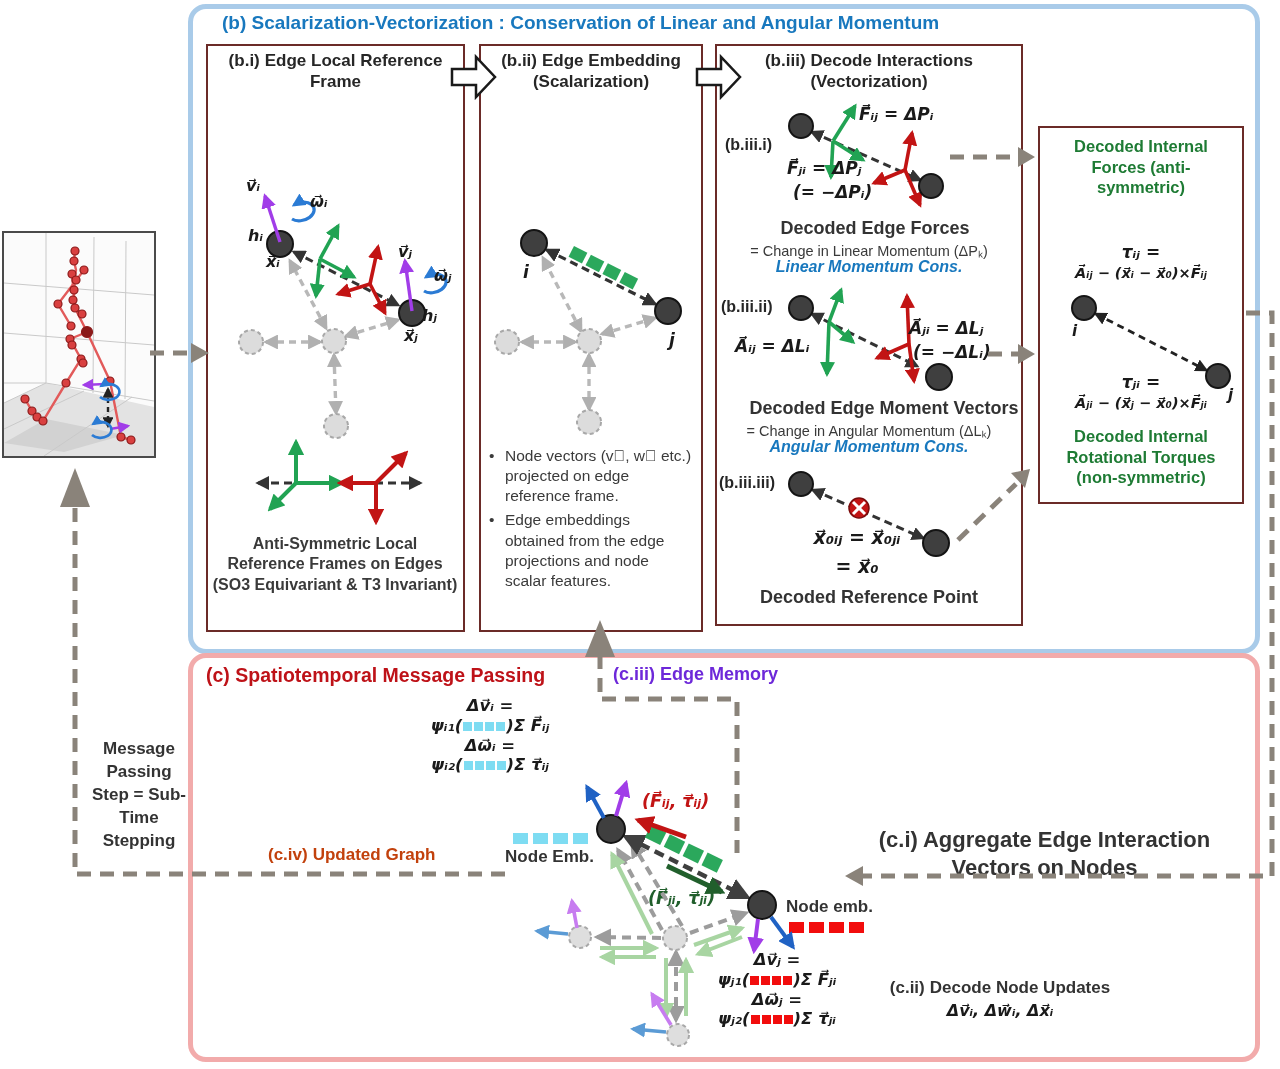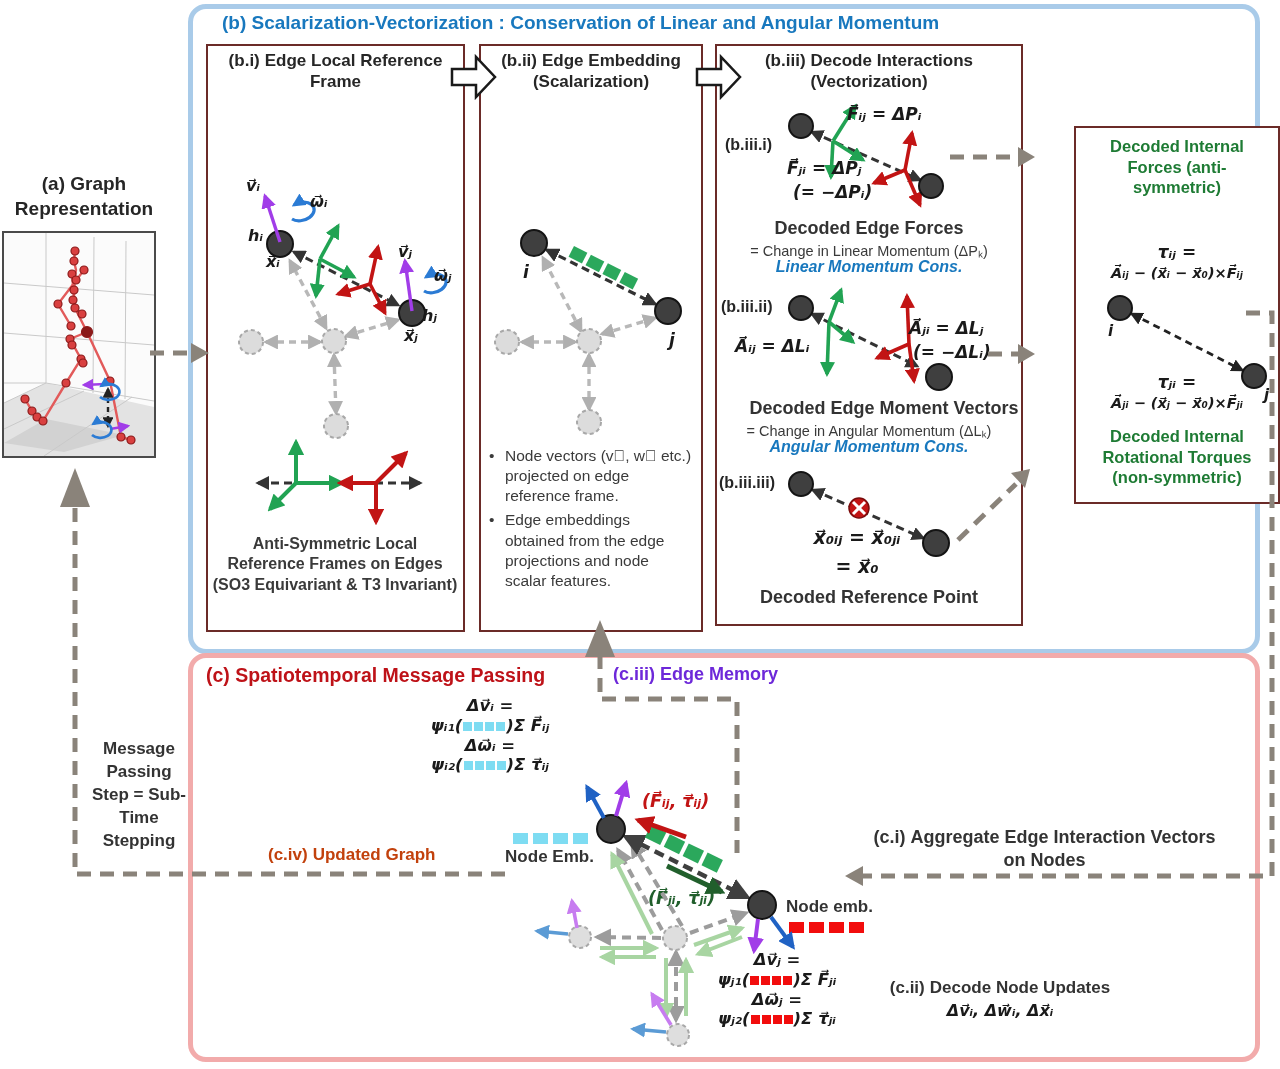--- a/index.html
+++ b/index.html
@@ -29,21 +29,20 @@
 <body>
 
 <div id="canvas">
 
   <div class="bigbox" style="left:188px;top:4px;width:1062px;height:640px;border:5px solid #A9CBE9;"></div>
   <div class="abs blue" style="left:222px;top:12px;width:1000px;font-size:19px;font-weight:bold;">(b) Scalarization-Vectorization : Conservation of Linear and Angular Momentum</div>
 
   <div class="bigbox" style="left:188px;top:653px;width:1062px;height:399px;border:5px solid #F2ABAB;"></div>
   <div class="abs dred" style="left:206px;top:664px;width:500px;font-size:19.5px;font-weight:bold;">(c) Spatiotemporal Message Passing</div>
 
-  <div class="abs ctr" style="left:0px;top:172px;width:168px;font-size:19px;font-weight:bold;color:#262626;line-height:1.3;">(a) Graph Representation</div>
 
   <div class="abs" style="left:2px;top:231px;width:150px;height:223px;border:2px solid #4a4a4a;background:#FBFBFB;">
     <svg width="150" height="223" viewBox="0 0 150 223">
       <defs>
         <marker id="a-p" viewBox="0 0 10 10" refX="8" refY="5" markerWidth="4.5" markerHeight="4.5" orient="auto-start-reverse">
             <path d="M0,0L10,5L0,10z" fill="#A13DE8"></path>
           </marker>
         <marker id="a-k" viewBox="0 0 10 10" refX="8" refY="5" markerWidth="4.5" markerHeight="4.5" orient="auto-start-reverse">
             <path d="M0,0L10,5L0,10z" fill="#222"></path>
           </marker>
@@ -277,42 +276,42 @@
       <circle cx="84" cy="438" r="12" fill="#3F3F3F" stroke="#141414" stroke-width="2"></circle>
       <circle cx="219" cy="497" r="13" fill="#3F3F3F" stroke="#141414" stroke-width="2"></circle>
       <g>
         <circle cx="142" cy="462" r="10" fill="#C21414" stroke="#7A0A0A" stroke-width="1.5"></circle>
         <line x1="136" y1="456" x2="148" y2="468" stroke="#fff" stroke-width="3"></line>
         <line x1="148" y1="456" x2="136" y2="468" stroke="#fff" stroke-width="3"></line>
       </g>
     </svg>
 
     <div class="abs tag" style="left:8px;top:62px;font-size:16px;color:#262626;margin-top:28px;">(b.iii.i)</div>
-    <div class="abs math" style="left:130px;top:58px;font-size:17px;">F⃗ᵢⱼ = ΔPᵢ</div>
+    <div class="abs math" style="left:142px;top:58px;font-size:17px;">F⃗ᵢⱼ = ΔPᵢ</div>
     <div class="abs math" style="left:70px;top:112px;font-size:17px;">F⃗ⱼᵢ = ΔPⱼ</div>
     <div class="abs math" style="left:76px;top:136px;font-size:17px;">(= −ΔPᵢ)</div>
-    <div class="abs ctr cap" style="left:0;top:172px;width:100%;font-size:18px;">Decoded Edge Forces</div>
+    <div class="abs ctr cap" style="left:0;top:172px;width:100%;font-size:18px;padding-left:6px;">Decoded Edge Forces</div>
     <div class="abs ctr" style="left:0;top:194px;width:100%;font-size:14.5px;color:#3a3a3a;">= Change in Linear Momentum (ΔPₖ)</div>
     <div class="abs ctr blue" style="left:0;top:212px;width:100%;font-size:16px;font-weight:bold;font-style:italic;">Linear Momentum Cons.</div>
 
     <div class="abs tag" style="left:4px;top:252px;font-size:16px;color:#262626;">(b.iii.ii)</div>
     <div class="abs math" style="left:18px;top:290px;font-size:17px;">A⃗ᵢⱼ = ΔLᵢ</div>
     <div class="abs math" style="left:192px;top:272px;font-size:17px;">A⃗ⱼᵢ = ΔLⱼ</div>
     <div class="abs math" style="left:196px;top:296px;font-size:17px;">(= −ΔLᵢ)</div>
     <div class="abs ctr cap" style="left:0;top:352px;width:100%;font-size:18px;padding-left:15px;">Decoded Edge Moment Vectors</div>
     <div class="abs ctr" style="left:0;top:374px;width:100%;font-size:14.5px;color:#3a3a3a;">= Change in Angular Momentum (ΔLₖ)</div>
     <div class="abs ctr blue" style="left:0;top:392px;width:100%;font-size:16px;font-weight:bold;font-style:italic;">Angular Momentum Cons.</div>
 
     <div class="abs tag" style="left:2px;top:428px;font-size:16px;color:#262626;">(b.iii.iii)</div>
     <div class="abs ctr math" style="left:30px;top:480px;width:220px;font-size:19px;">x⃗₀ᵢⱼ = x⃗₀ⱼᵢ</div>
     <div class="abs ctr math" style="left:30px;top:509px;width:220px;font-size:19px;">= x⃗₀</div>
     <div class="abs ctr cap" style="left:0;top:541px;width:100%;font-size:18px;">Decoded Reference Point</div>
   </div>
 
-  <div class="panel" style="left:1038px;top:126px;width:202px;height:374px;margin-left:36px;">
+  <div class="panel" style="left:1038px;top:126px;width:202px;height:374px;">
     <div class="abs ctr green" style="left:16px;top:8px;width:170px;font-size:16.5px;font-weight:bold;line-height:1.25;">Decoded Internal Forces (anti-symmetric)</div>
     <div class="abs ctr math" style="left:0;top:114px;width:100%;font-size:17px;">τᵢⱼ =</div>
     <div class="abs ctr math" style="left:0;top:137px;width:100%;font-size:14.5px;">A⃗ᵢⱼ − (x⃗ᵢ − x⃗₀)×F⃗ᵢⱼ</div>
     <svg class="abs" style="left:0;top:0;" width="202" height="374" viewBox="0 0 202 374">
       <defs>
         <marker id="rp-k" viewBox="0 0 10 10" refX="8" refY="5" markerWidth="4.6" markerHeight="4.6" orient="auto-start-reverse">
             <path d="M0,0L10,5L0,10z" fill="#222"></path>
           </marker>
       </defs>
       <line x1="56" y1="186" x2="166" y2="242" stroke="#222" stroke-width="2.8" stroke-dasharray="7 5" marker-start="url(#rp-k)" marker-end="url(#rp-k)"></line>
@@ -350,21 +349,21 @@
     <span class="sq redsq"></span><span class="sq redsq"></span><span class="sq redsq"></span><span class="sq redsq"></span>
   </div>
 
   <div class="abs ctr math" style="left:712px;top:950px;width:130px;">
     <div class="eqline">Δv⃗ⱼ =</div>
     <div class="eqline"><span>ψⱼ₁(</span><span class="sq-s redsq"></span><span class="sq-s redsq"></span><span class="sq-s redsq"></span><span class="sq-s redsq"></span><span>)Σ F⃗ⱼᵢ</span></div>
     <div class="eqline">Δω⃗ⱼ =</div>
     <div class="eqline"><span>ψⱼ₂(</span><span class="sq-s redsq"></span><span class="sq-s redsq"></span><span class="sq-s redsq"></span><span class="sq-s redsq"></span><span>)Σ τ⃗ⱼᵢ</span></div>
   </div>
 
-  <div class="abs ctr" style="left:872px;top:826px;width:345px;font-size:18px;font-weight:bold;color:#333;line-height:1.25;">
+  <div class="abs ctr" style="left:872px;top:826px;width:345px;font-size:22px;font-weight:bold;color:#333;line-height:1.25;">
     <span class="tag">(c.i)</span><span>Aggregate Edge Interaction Vectors on Nodes</span>
   </div>
 
   <div class="abs ctr" style="left:845px;top:978px;width:310px;font-size:17px;font-weight:bold;color:#333;">
     <span class="tag">(c.ii)</span><span>Decode Node Updates</span>
     <div class="math" style="font-size:16px;margin-top:3px;">Δv⃗ᵢ, Δw⃗ᵢ, Δx⃗ᵢ</div>
   </div>
 
   <svg class="abs" style="left:420px;top:690px;" width="430" height="379" viewBox="0 0 430 379">
     <defs>

